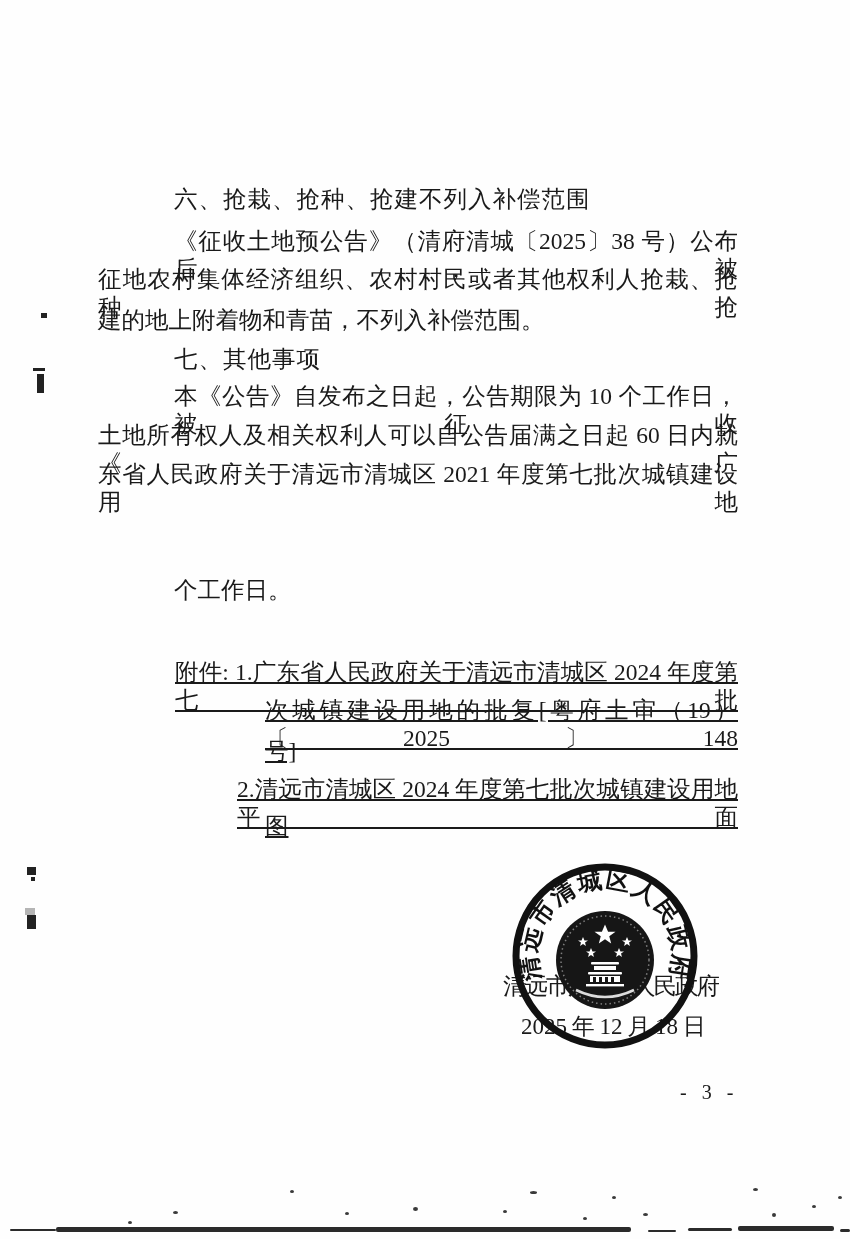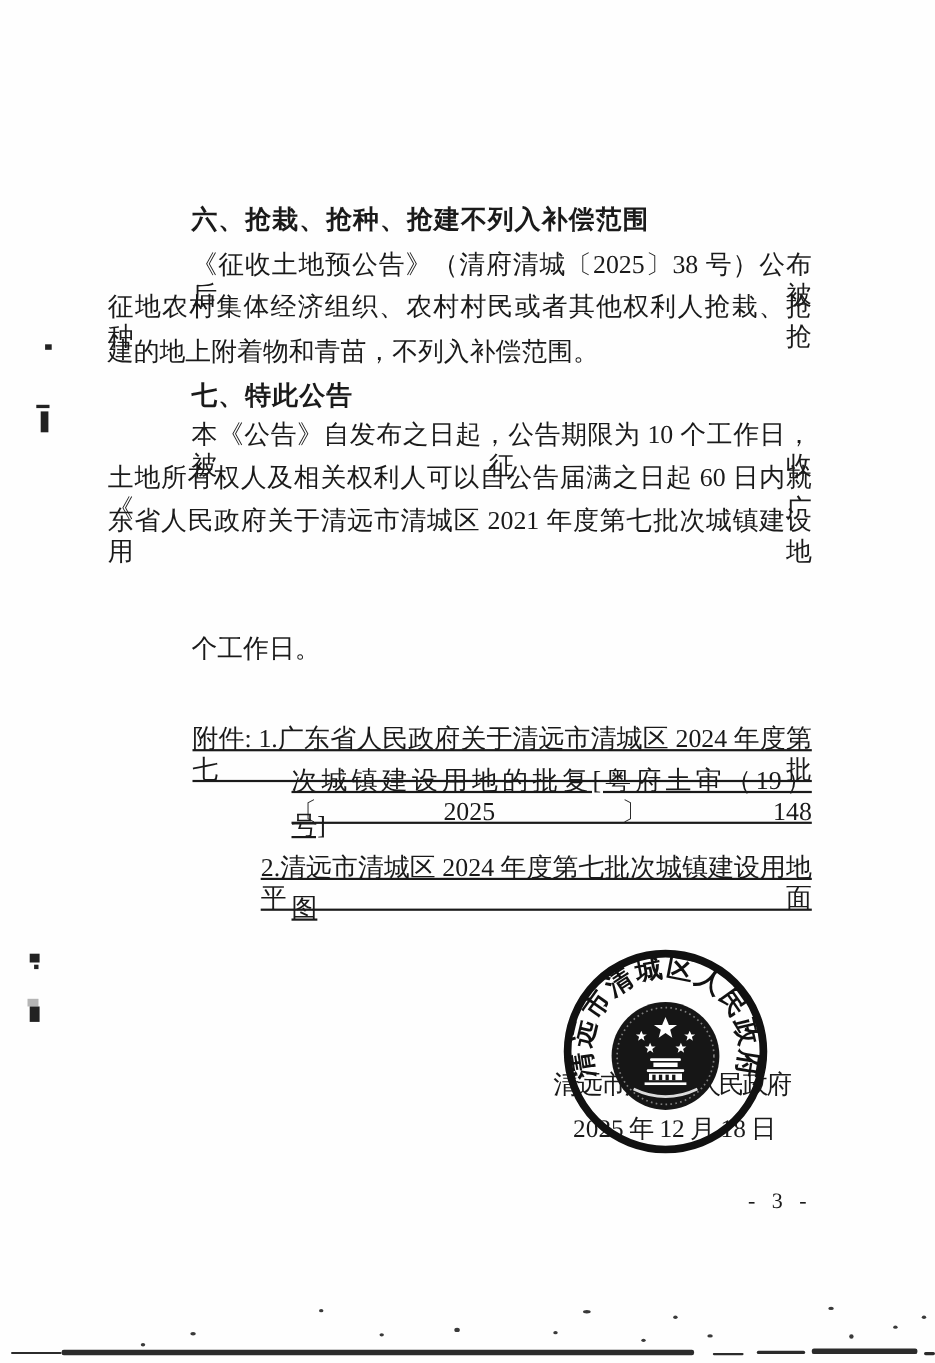--- a/index.html
+++ b/index.html
@@ -10,21 +10,21 @@
     color:#1a1a1a;
   }
   .line{
     position:absolute;left:98px;width:640px;
     font-size:23.5px;line-height:28px;
     box-sizing:border-box;
   }
   .just{text-align:justify;text-align-last:justify;text-justify:inter-character;}
   .ind{padding-left:76px;}
   .head{
-    font-weight:bold;
+    font-weight:normal;
     font-family:"Liberation Sans","DejaVu Sans",sans-serif;
     letter-spacing:1px;
   }
   .aline{
     position:absolute;left:175px;width:563px;
     font-size:23.5px;line-height:28px;box-sizing:border-box;text-decoration:underline;
   }
   .a-item{padding-left:62px;}
   .a-cont{padding-left:90px;}
   .sig{
@@ -47,21 +47,21 @@
 </head>
 <body>
 
 <div id="page">
 
   <div class="line head ind" style="top:185px">六、抢栽、抢种、抢建不列入补偿范围</div>
   <div class="line just ind" style="top:227px">《征收土地预公告》（清府清城〔2025〕38 号）公布后，被</div>
   <div class="line" style="top:306px">建的地上附着物和青苗，不列入补偿范围。</div>
   <div class="line just" style="top:265px">征地农村集体经济组织、农村村民或者其他权利人抢栽、抢种、抢</div>
 
-  <div class="line head ind" style="top:345px">七、特此公告</div>
+  <div class="line head ind" style="top:345px">七、其他事项</div>
   <div class="line just ind" style="top:382px">本《公告》自发布之日起，公告期限为 10 个工作日，被征收</div>
   <div class="line just" style="top:421px">土地所有权人及相关权利人可以自公告届满之日起 60 日内就《广</div>
   <div class="line just" style="top:460px">东省人民政府关于清远市清城区 2021 年度第七批次城镇建设用地</div>
 
   <div class="line ind" style="top:576px">个工作日。</div>
 
   <div class="aline just" style="top:658px">附件: 1.广东省人民政府关于清远市清城区 2024 年度第七批</div>
   <div class="aline just a-cont" style="top:696px">次城镇建设用地的批复[粤府土审（19）〔2025〕148</div>
   <div class="aline a-cont" style="top:737px">号]</div>
   <div class="aline just a-item" style="top:775px">2.清远市清城区 2024 年度第七批次城镇建设用地平面</div>

